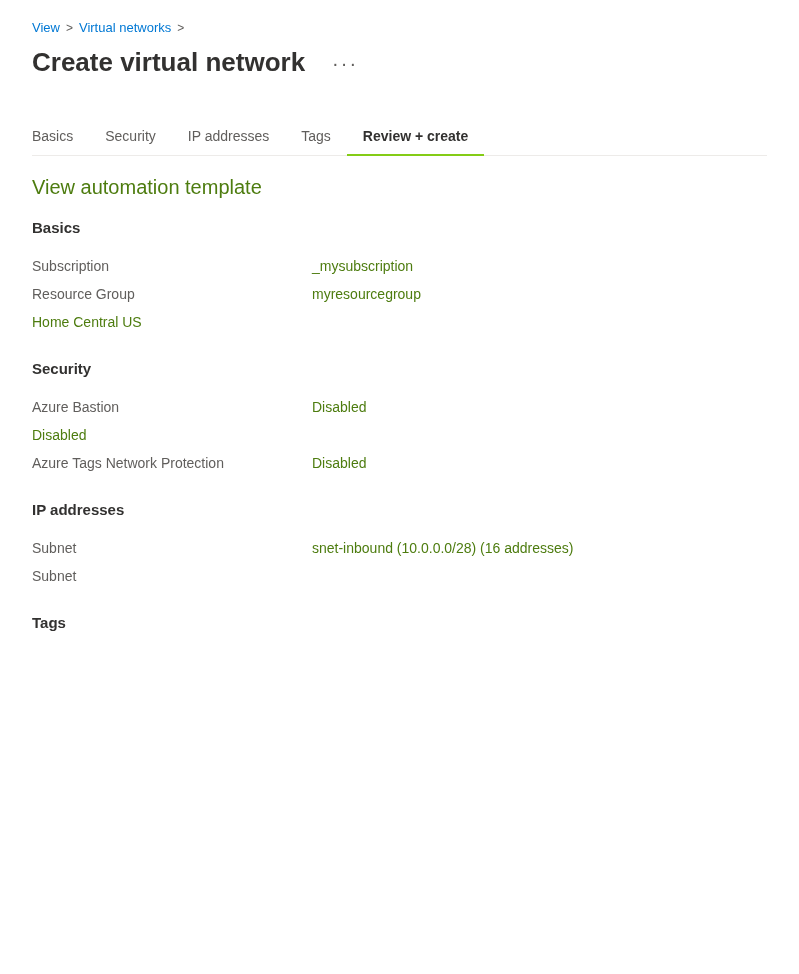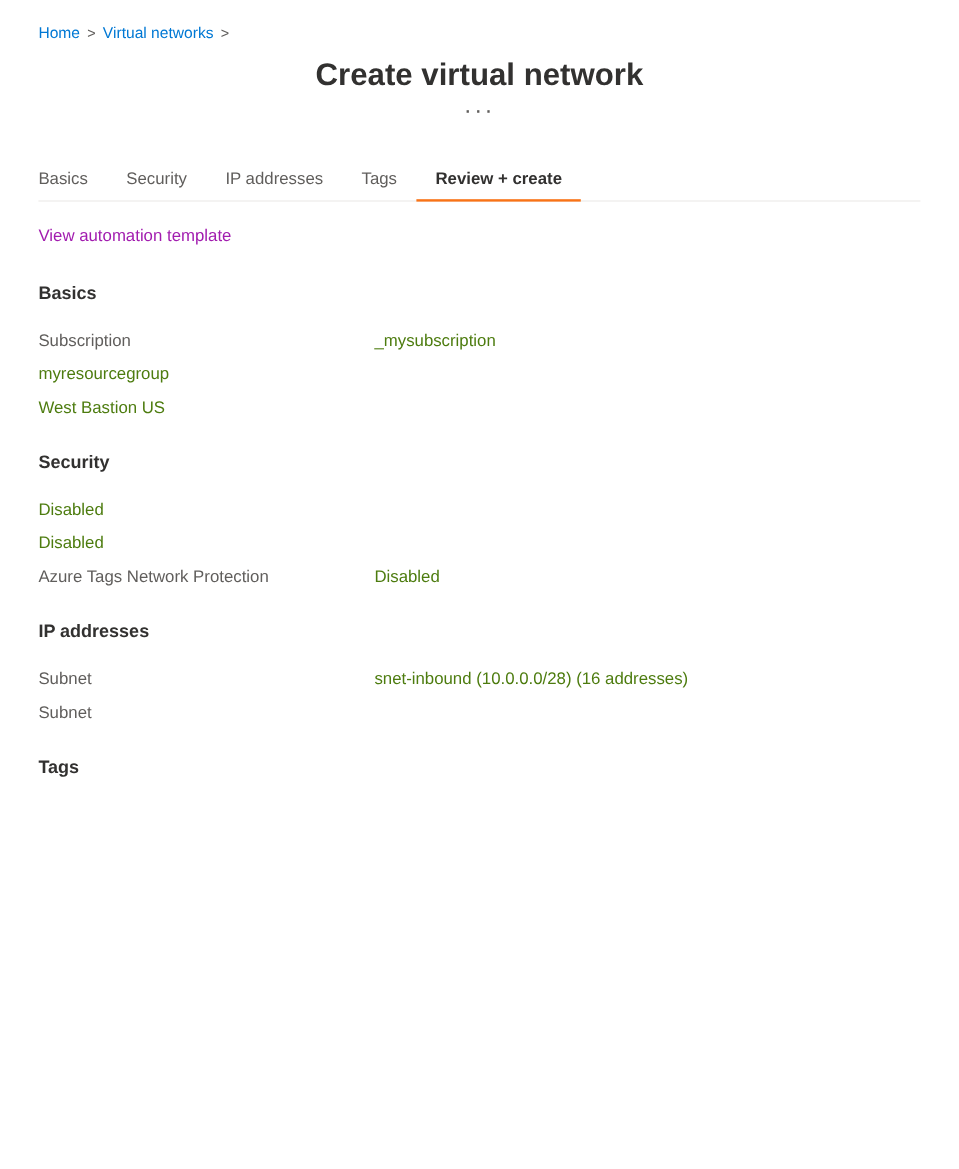--- a/index.html
+++ b/index.html
@@ -32,23 +32,22 @@
     }
 
     .breadcrumb-separator {
       color: #605e5c;
       font-size: 12px;
     }
 
     .page-title-row {
       display: flex;
       align-items: center;
-      gap: 4px;
-      margin-bottom: 28px;
-      flex-direction: column;
+      gap: 27px;
+      margin-bottom: 40px;
     }
 
     .page-title {
       font-size: 26px;
       font-weight: 600;
       color: #323130;
     }
 
     .page-title-menu {
       font-size: 20px;
@@ -76,29 +75,29 @@
       white-space: nowrap;
     }
 
     .tab:first-child {
       padding-left: 0;
     }
 
     .tab.active {
       color: #323130;
       font-weight: 600;
-      border-bottom: 2px solid #f97316;
+      border-bottom: 2px solid #84cc16;
     }
 
     .automation-link {
-      color: #a21caf;
+      color: #4d7c0f;
       text-decoration: none;
-      font-size: 14px;
+      font-size: 20px;
       display: inline-block;
-      margin-bottom: 24px;
+      margin-bottom: 12px;
     }
 
     .section {
       margin-bottom: 24px;
     }
 
     .section-title {
       font-size: 15px;
       font-weight: 700;
       color: #323130;
@@ -123,21 +122,21 @@
       color: #4d7c0f;
     }
   </style>
 </head>
 <body>
 
 
 
 
 <nav class="breadcrumb">
-  <a href="#">Home</a>
+  <a href="#">View</a>
   <span class="breadcrumb-separator">&gt;</span>
   <a href="#">Virtual networks</a>
   <span class="breadcrumb-separator">&gt;</span>
 </nav>
 
 
 <div class="page-title-row">
   <h1 class="page-title">Create virtual network</h1>
   <span class="page-title-menu">···</span>
 </div>
@@ -156,33 +155,35 @@
 
 
 <div class="section">
   <div class="section-title">Basics</div>
   <div id="basics-fields">
       <div class="detail-row">
         <span class="detail-label">Subscription</span>
         <span class="detail-value">_mysubscription</span>
       </div>
       <div class="detail-row">
+        <span class="detail-label">Resource Group</span>
         <span class="detail-value">myresourcegroup</span>
       </div>
       <div class="detail-row">
-        <span class="detail-value">West Bastion US</span>
+        <span class="detail-value">Home Central US</span>
       </div>
     </div>
 </div>
 
 
 <div class="section">
   <div class="section-title">Security</div>
   <div id="security-fields">
       <div class="detail-row">
+        <span class="detail-label">Azure Bastion</span>
         <span class="detail-value">Disabled</span>
       </div>
       <div class="detail-row">
         <span class="detail-value">Disabled</span>
       </div>
       <div class="detail-row">
         <span class="detail-label">Azure Tags Network Protection</span>
         <span class="detail-value">Disabled</span>
       </div>
     </div>

